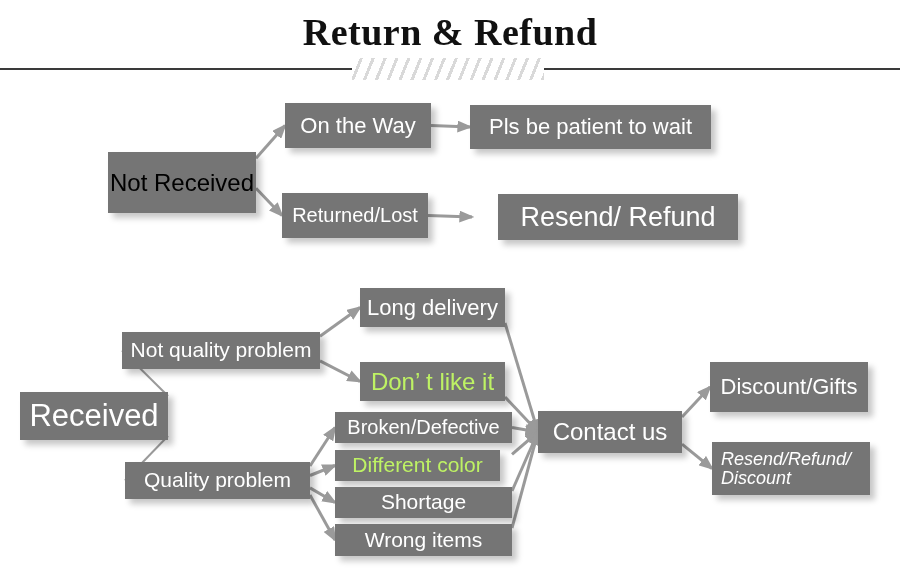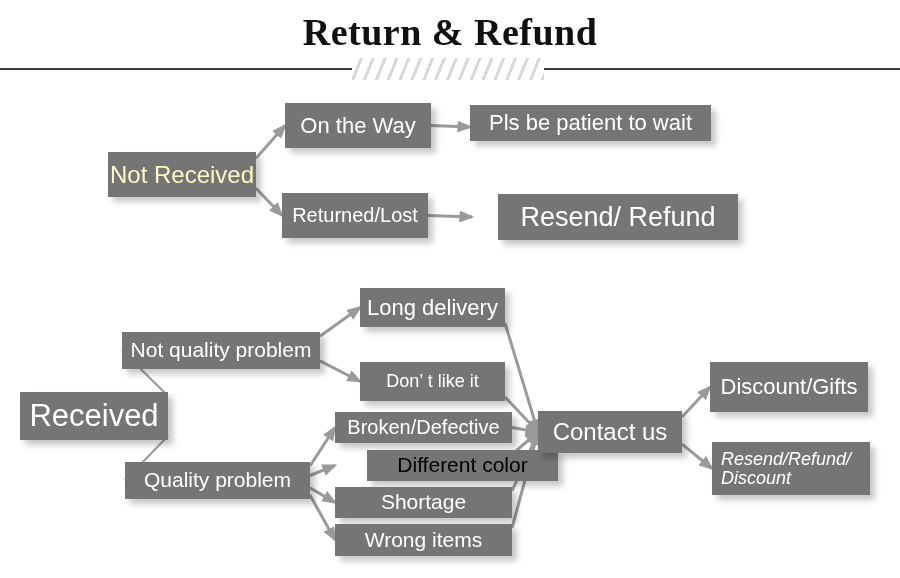--- a/index.html
+++ b/index.html
@@ -110,32 +110,32 @@
       <line x1="505" y1="397" x2="538" y2="432" stroke="#9a9a9a" stroke-width="3" marker-end="url(#arrowhead)"></line>
       <line x1="512" y1="427.5" x2="538" y2="432" stroke="#9a9a9a" stroke-width="3" marker-end="url(#arrowhead)"></line>
       <line x1="512" y1="454.3333333333333" x2="538" y2="432" stroke="#9a9a9a" stroke-width="3" marker-end="url(#arrowhead)"></line>
       <line x1="512" y1="491" x2="538" y2="432" stroke="#9a9a9a" stroke-width="3" marker-end="url(#arrowhead)"></line>
       <line x1="512" y1="528" x2="538" y2="432" stroke="#9a9a9a" stroke-width="3" marker-end="url(#arrowhead)"></line>
       <line x1="682" y1="417" x2="710" y2="387" stroke="#9a9a9a" stroke-width="3" marker-end="url(#arrowhead)"></line>
       <line x1="682" y1="444.1666666666667" x2="712" y2="468.5" stroke="#9a9a9a" stroke-width="3" marker-end="url(#arrowhead)"></line>
     </svg>
 
   <div id="node-layer">
-      <div class="node" style="left: 108px; top: 152px; width: 148px; height: 45px; font-size: 24px; background: rgb(117, 117, 117); color: #fef9c3;"><span>Not Received</span></div>
+      <div class="node" style="left: 108px; top: 152px; width: 148px; height: 61px; font-size: 24px; background: rgb(117, 117, 117); color: #000000;"><span>Not Received</span></div>
       <div class="node" style="left: 285px; top: 103px; width: 146px; height: 45px; font-size: 22px; background: rgb(117, 117, 117); color: rgb(255, 255, 255);"><span>On the Way</span></div>
-      <div class="node" style="left: 470px; top: 105px; width: 241px; height: 36px; font-size: 22px; background: rgb(117, 117, 117); color: rgb(255, 255, 255);"><span>Pls be patient to wait</span></div>
+      <div class="node" style="left: 470px; top: 105px; width: 241px; height: 44px; font-size: 22px; background: rgb(117, 117, 117); color: rgb(255, 255, 255);"><span>Pls be patient to wait</span></div>
       <div class="node" style="left: 282px; top: 193px; width: 146px; height: 45px; font-size: 20px; background: rgb(117, 117, 117); color: rgb(255, 255, 255);"><span>Returned/Lost</span></div>
       <div class="node" style="left: 472px; top: 194px; width: 240px; height: 46px; font-size: 27px; background: rgb(117, 117, 117); color: rgb(255, 255, 255); margin-left: 26px;"><span>Resend/ Refund</span></div>
       <div class="node" style="left: 20px; top: 392px; width: 148px; height: 48px; font-size: 31px; background: rgb(117, 117, 117); color: rgb(255, 255, 255); justify-content: center;"><span>Received</span></div>
       <div class="node" style="left: 122px; top: 332px; width: 198px; height: 37px; font-size: 21px; background: rgb(117, 117, 117); color: rgb(255, 255, 255);"><span>Not quality problem</span></div>
       <div class="node" style="left: 125px; top: 462px; width: 185px; height: 37px; font-size: 21px; background: rgb(117, 117, 117); color: rgb(255, 255, 255);"><span>Quality problem</span></div>
       <div class="node" style="left: 360px; top: 288px; width: 145px; height: 39px; font-size: 22px; background: rgb(117, 117, 117); color: rgb(255, 255, 255);"><span>Long delivery</span></div>
-      <div class="node" style="left: 360px; top: 362px; width: 145px; height: 39px; font-size: 18px; background: rgb(117, 117, 117); color: #ffffff;"><span>Don’  t like it</span></div>
+      <div class="node" style="left: 360px; top: 362px; width: 145px; height: 39px; font-size: 24px; background: rgb(117, 117, 117); color: #bef264;"><span>Don’  t like it</span></div>
       <div class="node" style="left: 335px; top: 412px; width: 177px; height: 31px; font-size: 20px; background: rgb(117, 117, 117); color: rgb(255, 255, 255);"><span>Broken/Defective</span></div>
-      <div class="node" style="left: 335px; top: 450px; width: 191px; height: 31px; font-size: 21px; background: rgb(117, 117, 117); color: #000000; margin-left: 32px;"><span>Different color</span></div>
+      <div class="node" style="left: 335px; top: 450px; width: 165px; height: 31px; font-size: 21px; background: rgb(117, 117, 117); color: #bef264;"><span>Different color</span></div>
       <div class="node" style="left: 335px; top: 487px; width: 177px; height: 31px; font-size: 21px; background: rgb(117, 117, 117); color: rgb(255, 255, 255);"><span>Shortage</span></div>
       <div class="node" style="left: 335px; top: 524px; width: 177px; height: 32px; font-size: 21px; background: rgb(117, 117, 117); color: rgb(255, 255, 255);"><span>Wrong items</span></div>
       <div class="node" style="left: 538px; top: 411px; width: 144px; height: 42px; font-size: 24px; background: rgb(117, 117, 117); color: rgb(255, 255, 255);"><span>Contact us</span></div>
       <div class="node" style="left: 710px; top: 362px; width: 158px; height: 50px; font-size: 22px; background: rgb(117, 117, 117); color: rgb(255, 255, 255);"><span>Discount/Gifts</span></div>
       <div class="node left-align" style="left: 712px; top: 442px; width: 158px; height: 53px; font-size: 18px; background: rgb(117, 117, 117); color: rgb(255, 255, 255);"><span>Resend/Refund/
 Discount</span></div>
     </div>
 </div>
 
 </body></html>

